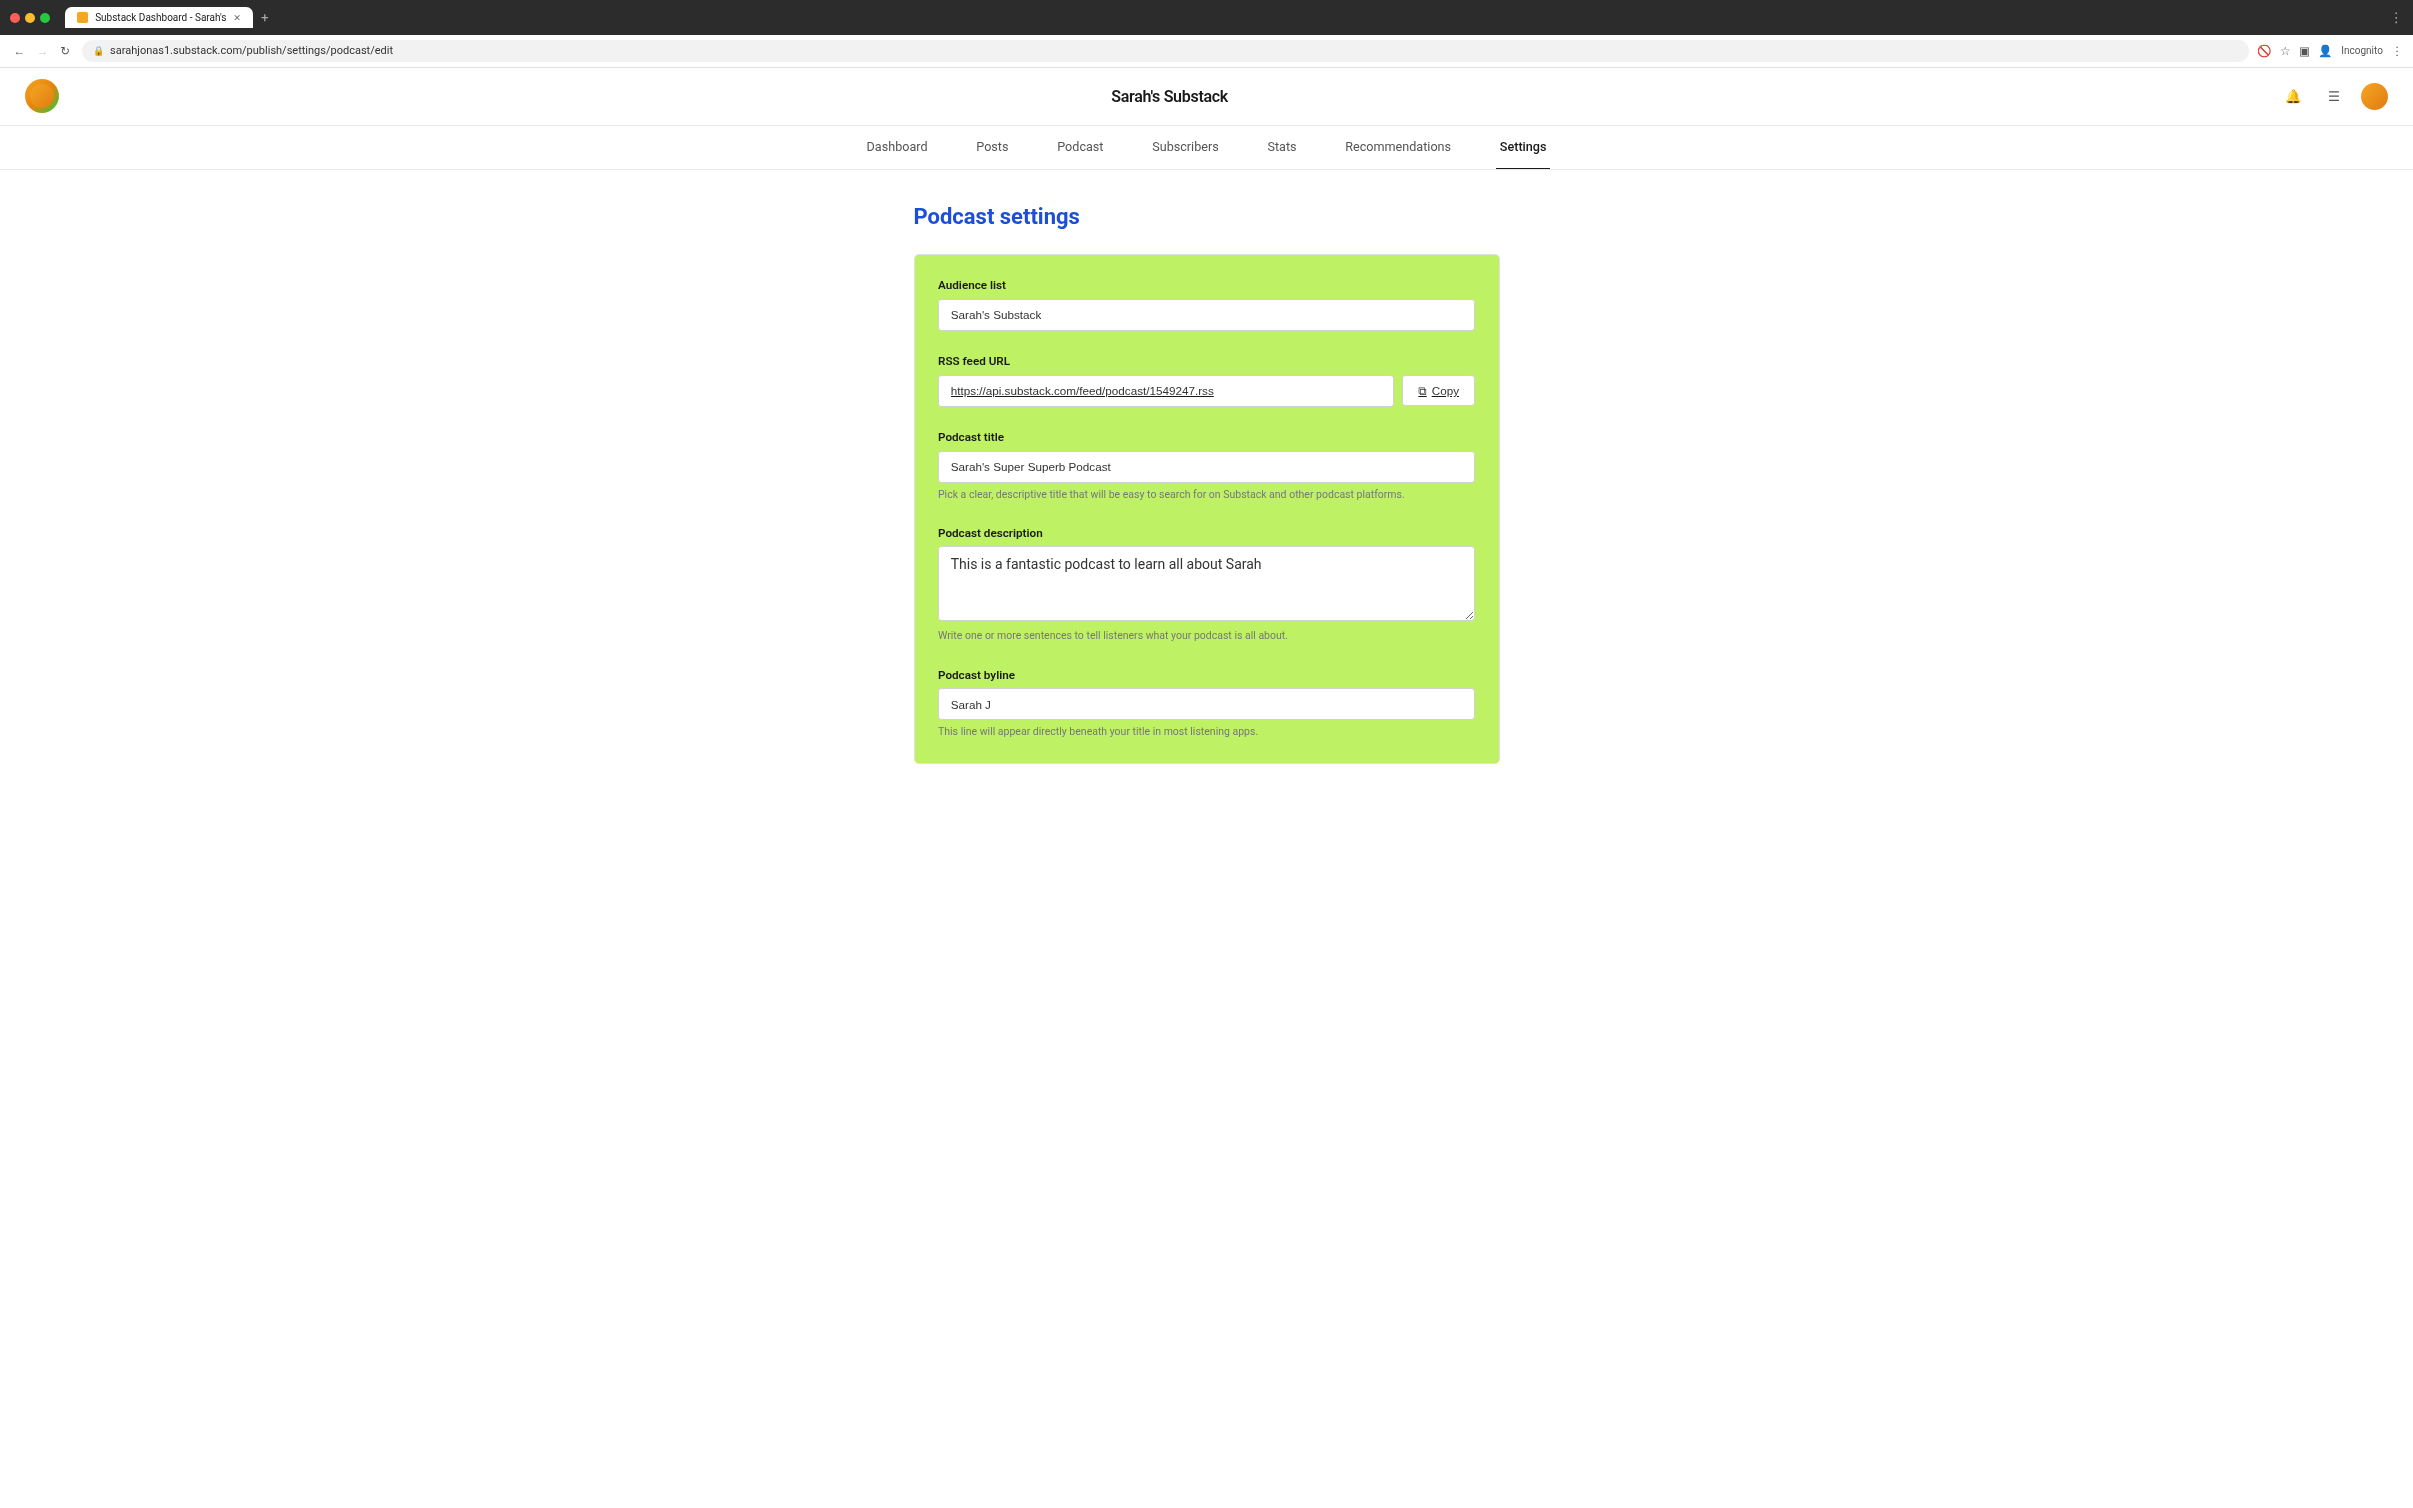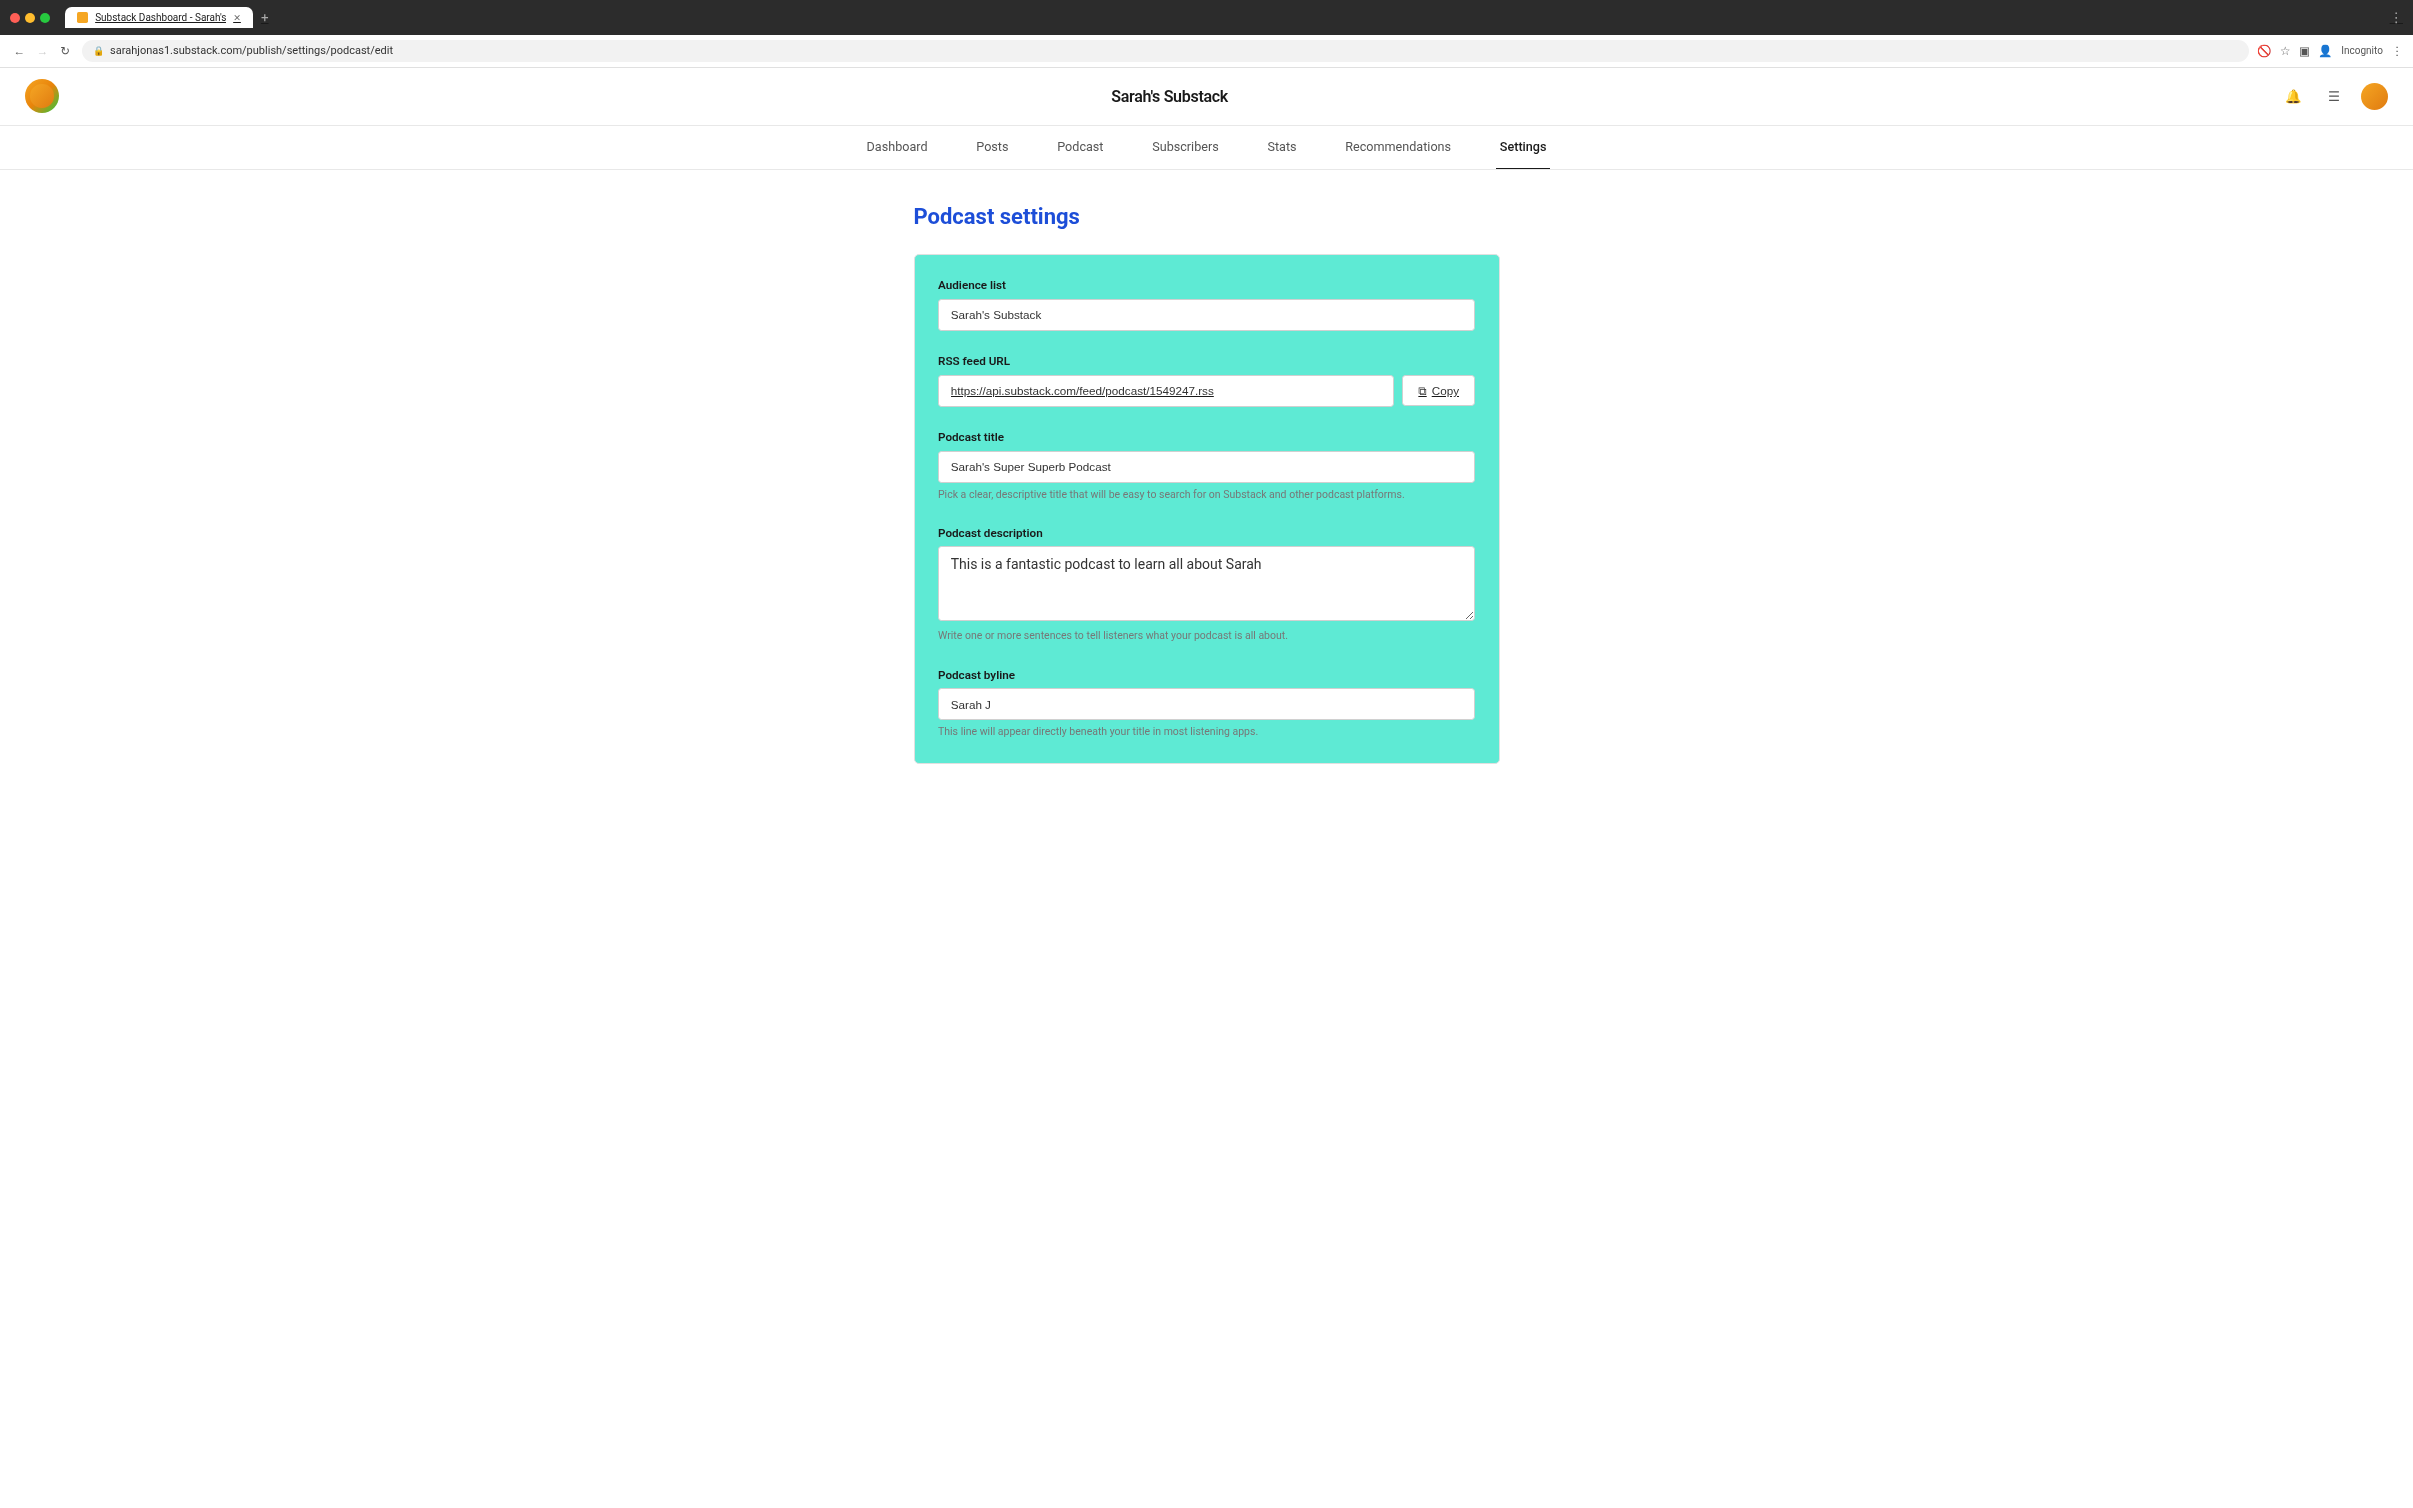--- a/index.html
+++ b/index.html
@@ -15,21 +15,20 @@
       background: #2c2c2c;
       padding: 6.7px 10px 0;
       display: flex;
       flex-direction: column;
     }
     .browser-titlebar {
       display: flex;
       align-items: center;
       gap: 6.7px;
       padding-bottom: 6.7px;
-      text-decoration: underline;
     }
     .traffic-lights {
       display: flex;
       gap: 5px;
       align-items: center;
     }
     .traffic-light {
       width: 10px;
       height: 10px;
       border-radius: 50%;
@@ -219,21 +218,21 @@
     }
     .page-title {
       font-size: 22px;
       font-weight: 700;
       color: #1d4ed8;
       margin-bottom: 25px;
     }
 
     
     .settings-card {
-      background: #5eead4;
+      background: #bef264;
       border: 0.8px solid #e0e0e0;
       border-radius: 5px;
       padding: 23.5px 23.5px;
     }
 
     .form-group {
       margin-bottom: 23.5px;
     }
     .form-group:last-child {
       margin-bottom: 0;

